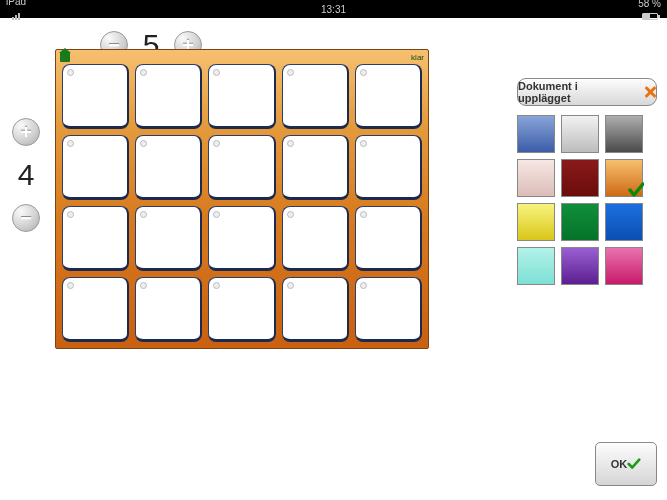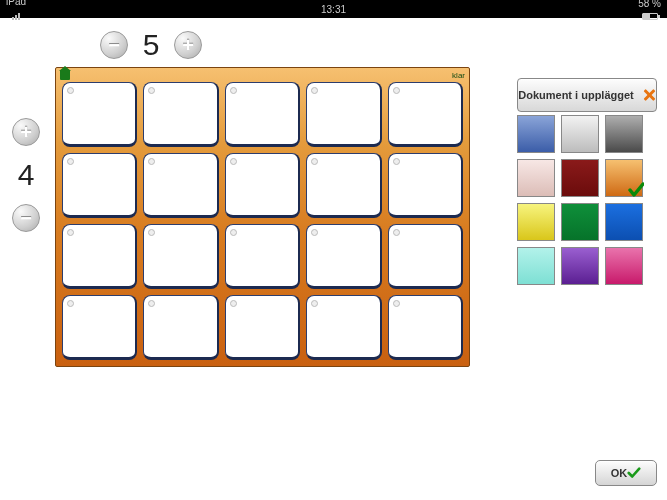--- a/index.html
+++ b/index.html
@@ -56,23 +56,23 @@
     left: 12px;
     display: flex;
     flex-direction: column;
     align-items: center;
     gap: 12px;
   }
 
   
   .board {
     position: absolute;
-    top: 67px;
+    top: 49px;
     left: 55px;
-    width: 415px;
+    width: 374px;
     height: 300px;
     background: linear-gradient(180deg, #f6c070 0%, #e49b3c 25%, #d87c20 55%, #c96010 100%);
     border: 1px solid #7b4410;
     border-radius: 2px;
     padding: 0;
   }
   .board-header{
     height:14px;
     display:flex;
     justify-content:space-between;
@@ -109,25 +109,25 @@
     border-radius:50%;
     background:#eee;
   }
 
   
   .docs-btn {
     position: absolute;
     top: 78px;
     right: 10px;
     width: 140px;
-    height: 34px;
+    height: 28px;
     border: 1px solid #888;
-    border-radius: 4px;
+    border-radius: 9px;
     background: linear-gradient(180deg,#fdfdfd,#d8d8d8);
-    display:flex; align-items:center; justify-content:center; gap:8px;
+    display:flex; align-items:center; justify-content:center; gap:14px;
     font-size:11px; font-weight:600; color:#333;
     box-shadow: inset 0 1px 0 #fff;
     cursor:pointer;
   }
   .x-icon{width:14px;height:14px;position:relative;display:inline-block;}
   .x-icon::before,.x-icon::after{content:"";position:absolute;left:6px;top:0;width:3px;height:14px;background:#e87410;border-radius:1px;}
   .x-icon::before{transform:rotate(45deg);}
   .x-icon::after{transform:rotate(-45deg);}
 
   .palette{
@@ -155,21 +155,21 @@
   
   .bottom-btns{
     position:absolute;
     bottom:14px;
     right:10px;
     display:flex;
     gap:10px;
   }
   .dlg-btn{
     min-width:62px;
-    height:26px;
+    height:44px;
     border:1px solid #888;
     border-radius:5px;
     background:linear-gradient(180deg,#fdfdfd,#d5d5d5);
     display:flex;align-items:center;justify-content:center;gap:0;
     font-size:11px;font-weight:700;color:#333;
     box-shadow: inset 0 1px 0 #fff;
     cursor:pointer;
     padding: 0 6px;
     margin-left: 25px;
   }

